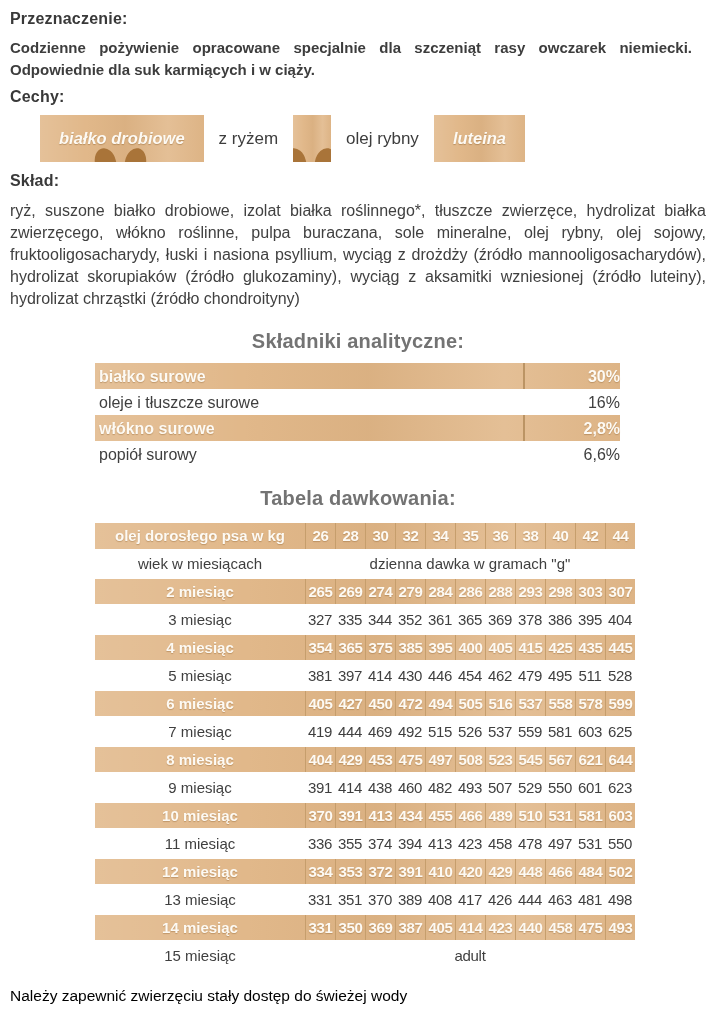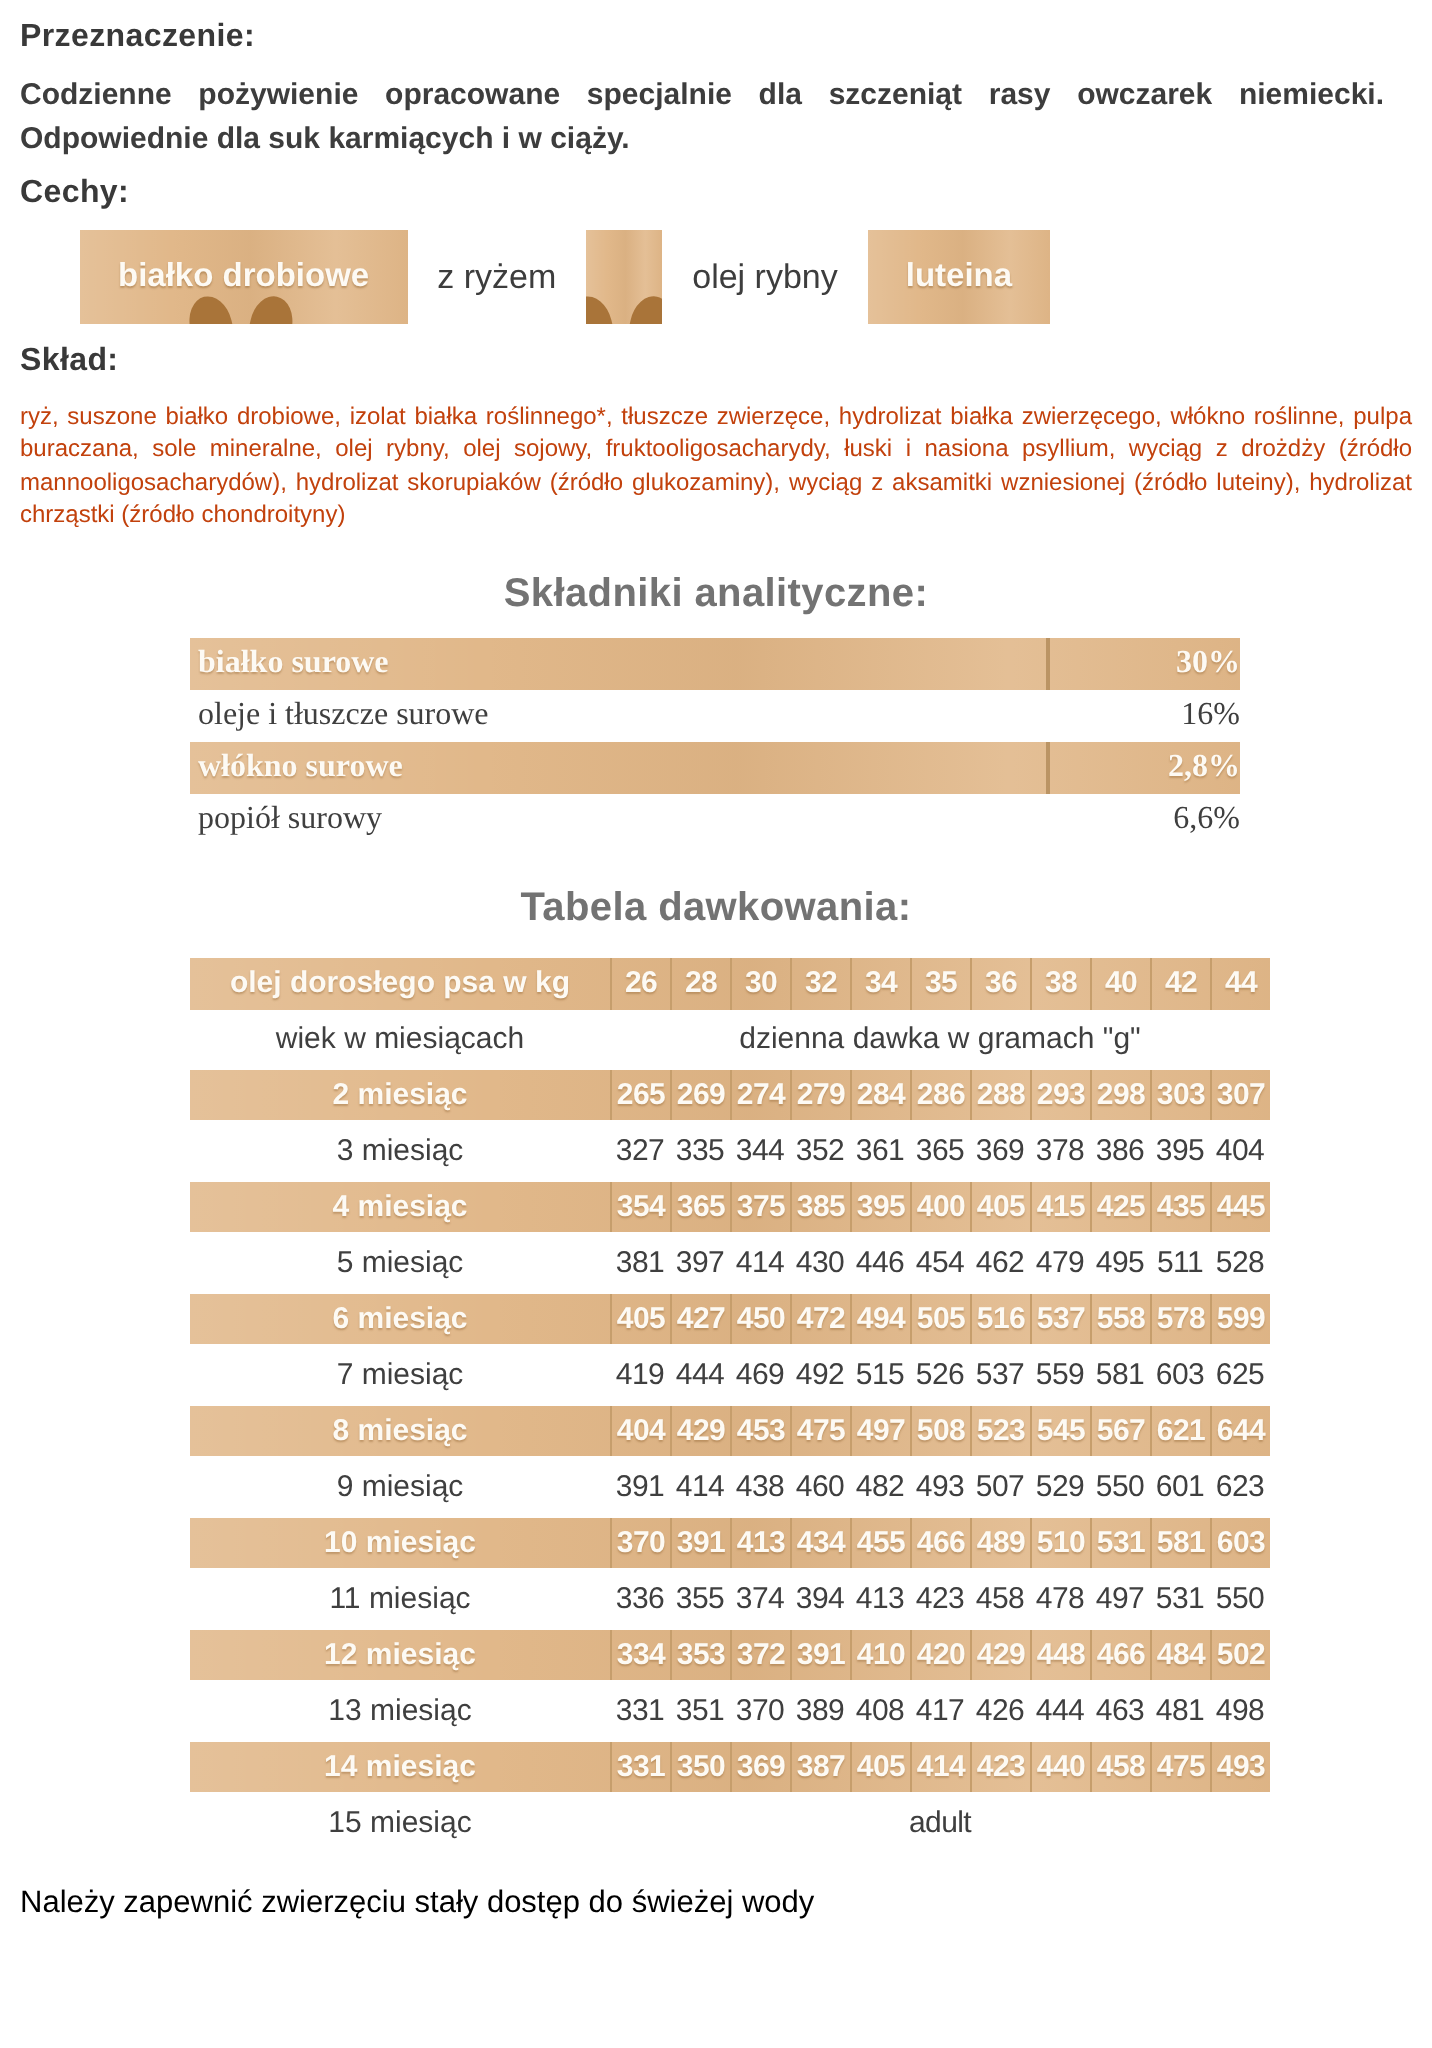--- a/index.html
+++ b/index.html
@@ -27,48 +27,49 @@
     background-color:#e1b88a;
     background-image:linear-gradient(90deg,
       rgba(255,255,255,0.13) 0%, rgba(255,255,255,0) 28%,
       rgba(150,102,50,0.09) 52%, rgba(255,255,255,0.10) 78%,
       rgba(150,102,50,0.05) 100%);
   }
   .badge{
     position:relative;overflow:hidden;height:47px;
     display:flex;align-items:center;justify-content:center;
     padding:0 19px;
+    font-style:italic;
   }
   .badge-label{
     position:relative;z-index:2;color:#fdfaf4;font-weight:bold;font-size:16.5px;
     text-shadow:0 1px 1px rgba(140,95,45,0.45);white-space:nowrap;
   }
   .paw{
     position:absolute;bottom:-15px;width:21px;height:29px;
     background:#a97439;border-radius:50% 50% 46% 46%;z-index:1;
   }
   .paw-left{left:50%;margin-left:-27px;transform:rotate(-14deg);}
   .paw-right{left:50%;margin-left:3px;transform:rotate(12deg);}
   .feature-text{font-size:17px;color:#3d3d3d;white-space:nowrap;}
 
   .sklad{
-    font-size:12px;color:#c2410c;text-align:justify;
+    font-size:16px;color:#404040;text-align:justify;
     line-height:1.38;margin:0 0 6px 0;
   }
 
   h3.center{
     text-align:center;font-size:20px;font-weight:bold;color:#737373;
     margin:20px 0 10px 0;letter-spacing:0.2px;
   }
 
   table{border-collapse:collapse;}
   .analytical{
     width:525px;margin-left:85px;font-size:16px;table-layout:fixed;
   }
-  .analytical td{height:26px;padding:0;line-height:19px;font-family:Liberation Serif, serif;}
+  .analytical td{height:26px;padding:0;line-height:19px;}
   .analytical .a-label{padding-left:4px;text-align:left;}
   .analytical .a-value{width:95px;text-align:right;}
   .analytical tr.tan td{
     color:#fdfaf4;font-weight:bold;
     text-shadow:0 1px 1px rgba(140,95,45,0.4);
   }
   .analytical tr.tan .a-value{border-left:2px solid #bb9464;}
 
   .dosage{
     border-collapse:separate;border-spacing:0 3px;

